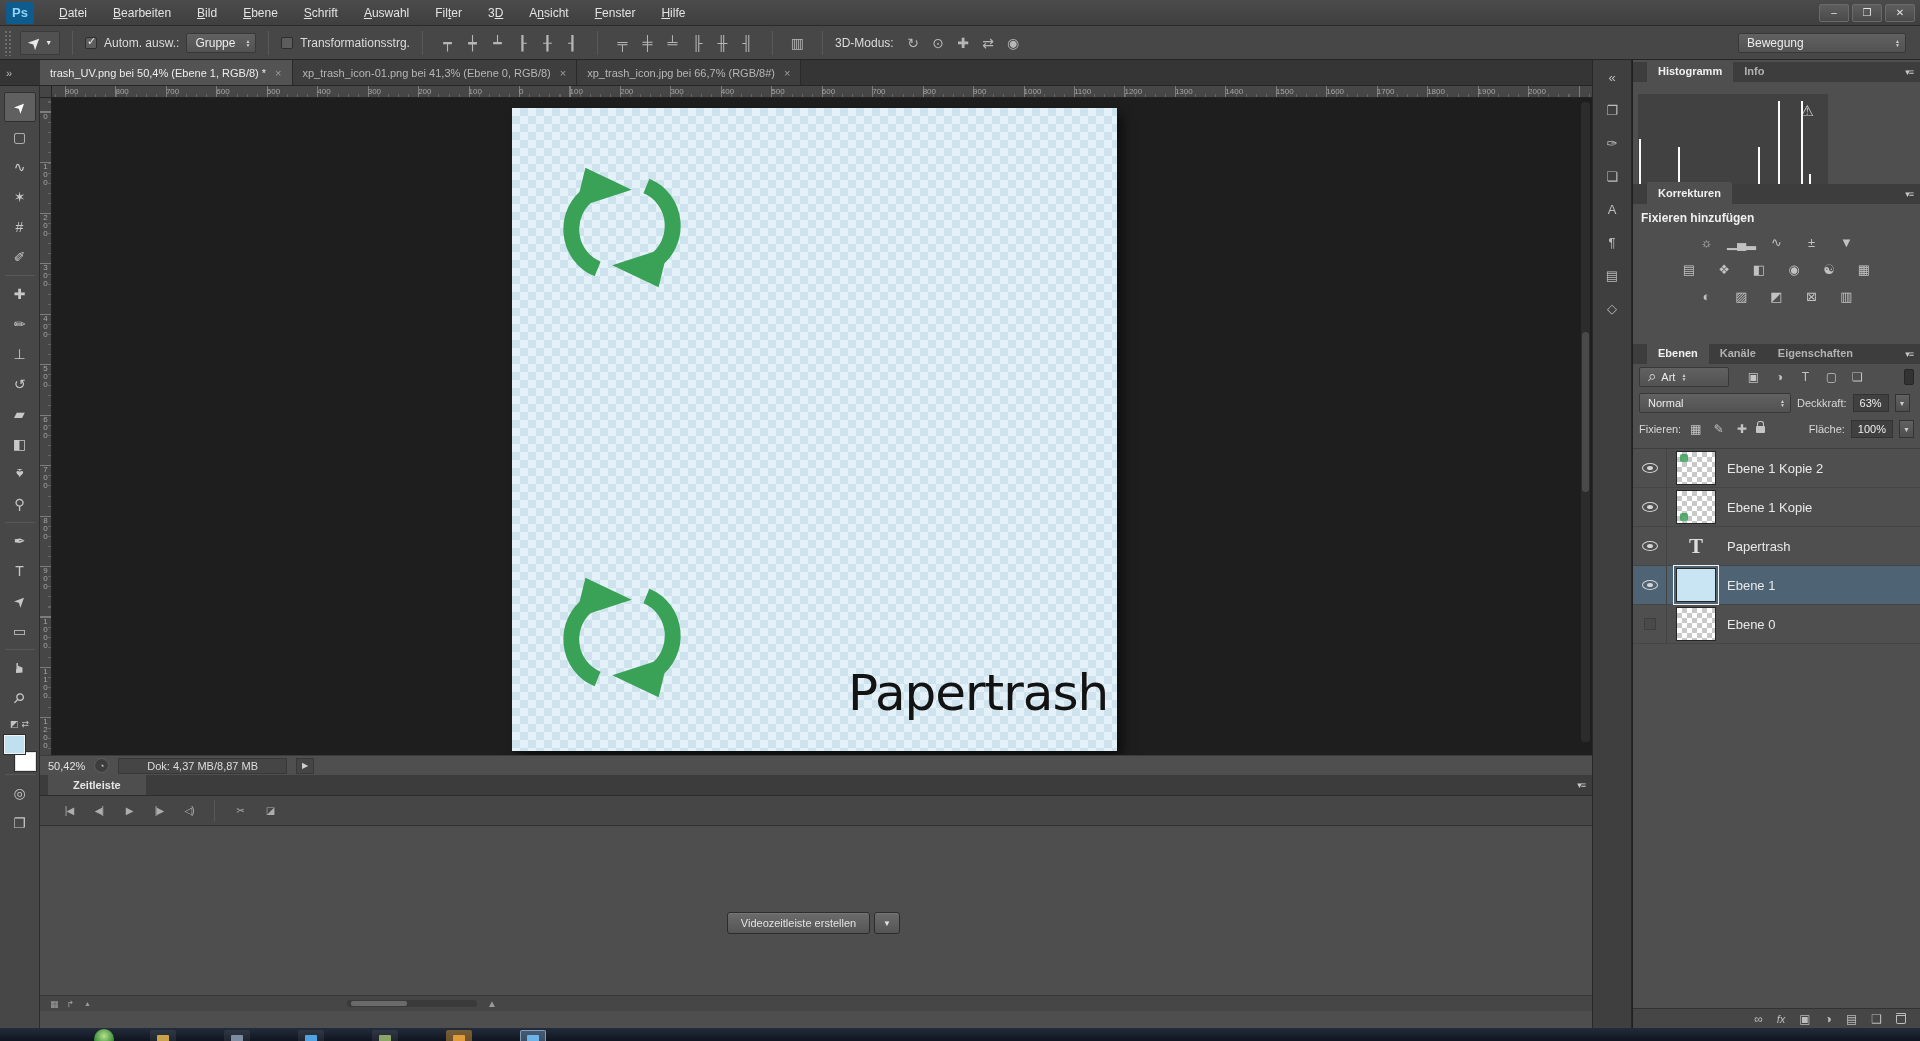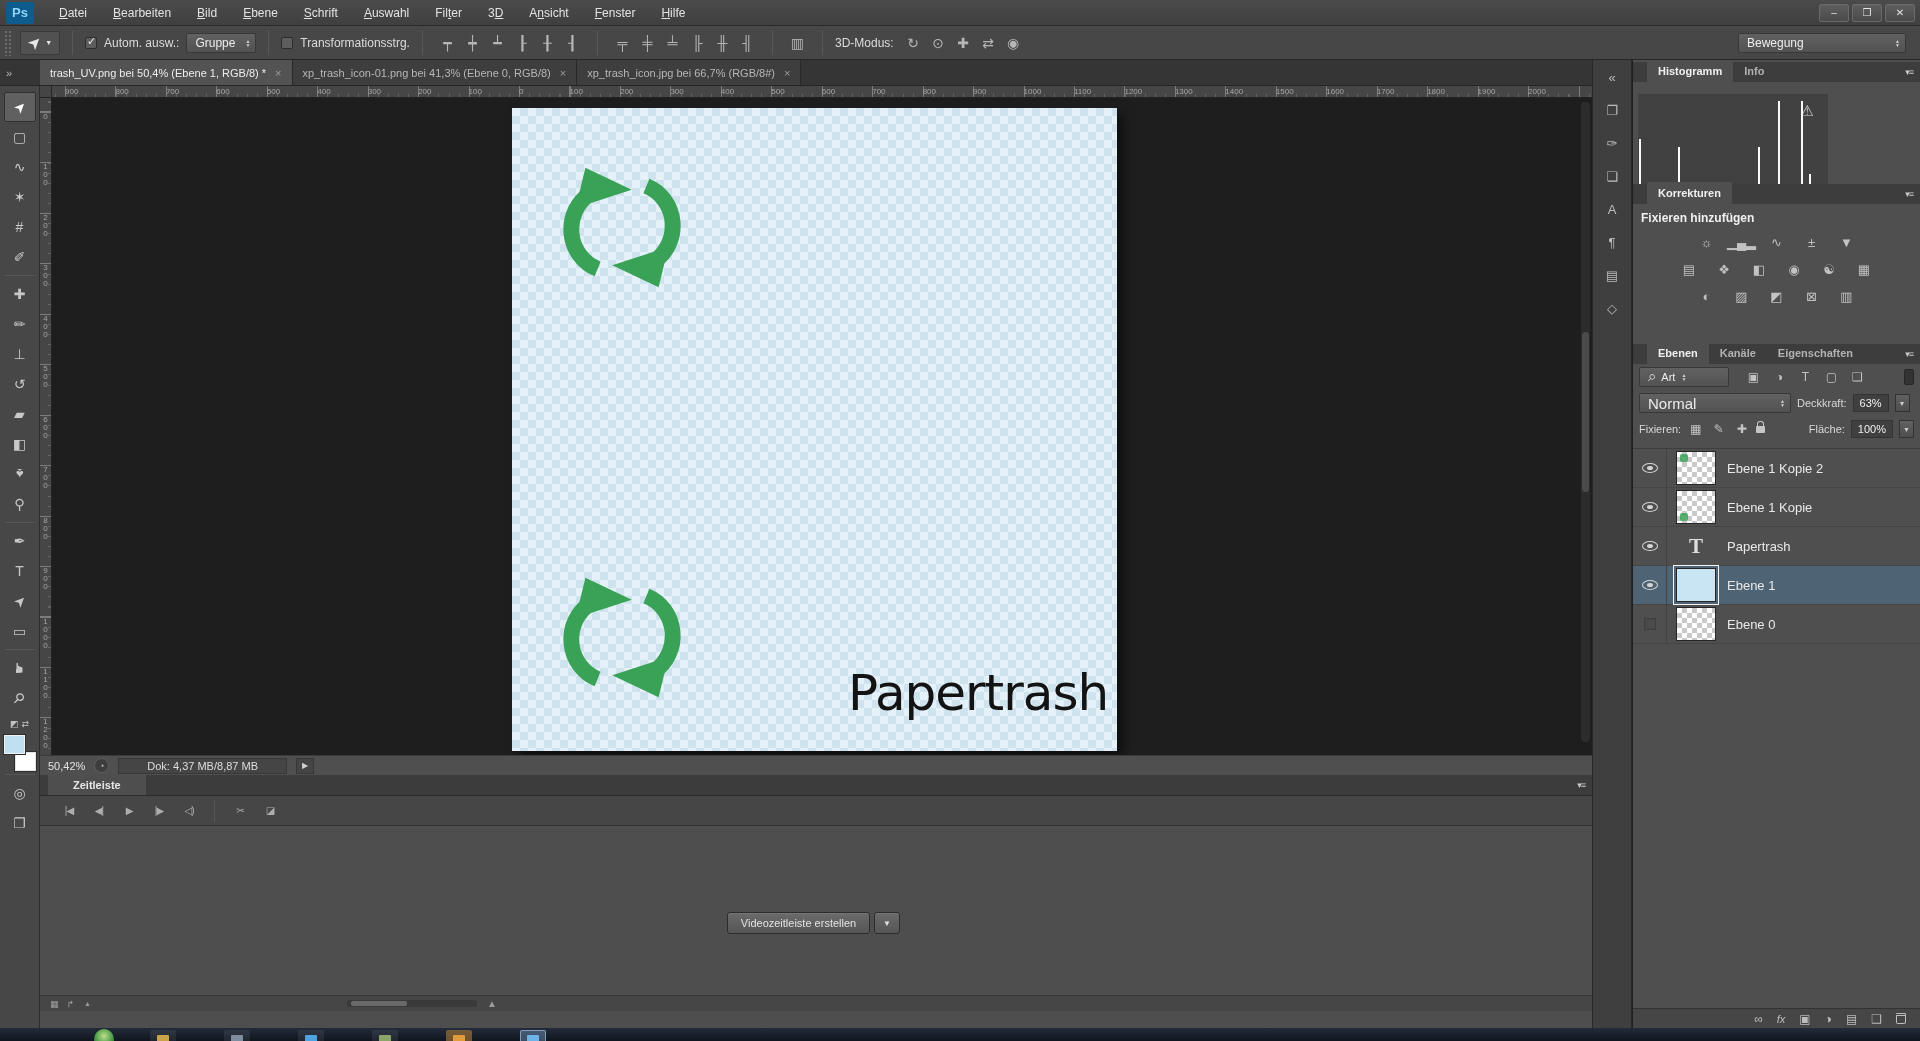--- a/index.html
+++ b/index.html
@@ -135,21 +135,21 @@
   #korr-add{font-size:12px;font-weight:bold;color:#f0f0f0;padding:7px 0 0 8px}
   .korr-row{display:flex;justify-content:center;gap:11px;margin-top:7px}
   .korr-icon{width:24px;height:20px;color:#c2c2c2;font-size:13px;display:flex;align-items:center;justify-content:center}
 
   #ebenen-section{position:absolute;top:284px;left:0;right:0;bottom:0}
   .prow{display:flex;align-items:center;padding:3px 6px;gap:6px;height:26px}
   #art-dd{width:90px;height:20px;font-size:11px;gap:6px}
   .mini-zoom{font-size:10px;transform:rotate(45deg);display:inline-block;color:#c9c9c9}
   .filt-icon{width:17px;height:16px;display:flex;align-items:center;justify-content:center;color:#c3c3c3;font-size:12px}
   #filt-toggle{margin-left:auto;width:10px;height:16px;background:#333;border:1px solid #262626;border-radius:2px}
-  #blend-dd{width:152px;height:20px;font-size:15px;justify-content:space-between}
+  #blend-dd{width:152px;height:20px;font-size:11px;justify-content:space-between}
   .small-label{font-size:11px;color:#d8d8d8;white-space:nowrap}
   .valbox{background:#404040;border:1px solid #333;height:18px;padding:0 6px;display:flex;align-items:center;font-size:11px;color:#efefef}
   .dd-btn{width:15px;height:18px;background:linear-gradient(#616161,#4e4e4e);border:1px solid #333;display:flex;align-items:center;justify-content:center;font-size:7px;color:#ccc}
   .lock-icon{width:17px;height:16px;display:flex;align-items:center;justify-content:center;color:#c3c3c3;font-size:12px}
   .lock-css{width:9px;height:7px;background:#c5c5c5;position:relative;border-radius:1px;margin-top:5px}
   .lock-css::before{content:"";position:absolute;top:-5px;left:1px;width:5px;height:5px;border:1.5px solid #c5c5c5;border-bottom:none;border-radius:3px 3px 0 0}
 
   #layers-list{position:absolute;top:104px;left:0;right:0;border-top:1px solid #3e3e3e}
   .layer-row{height:39px;display:flex;align-items:center;border-bottom:1px solid #454545;background:#4f4f4f}
   .layer-row.selected{background:#4e6373}

